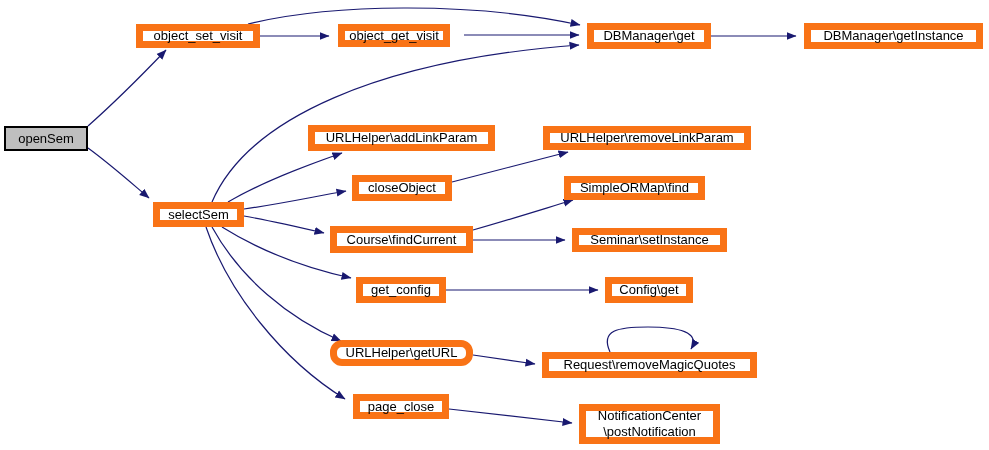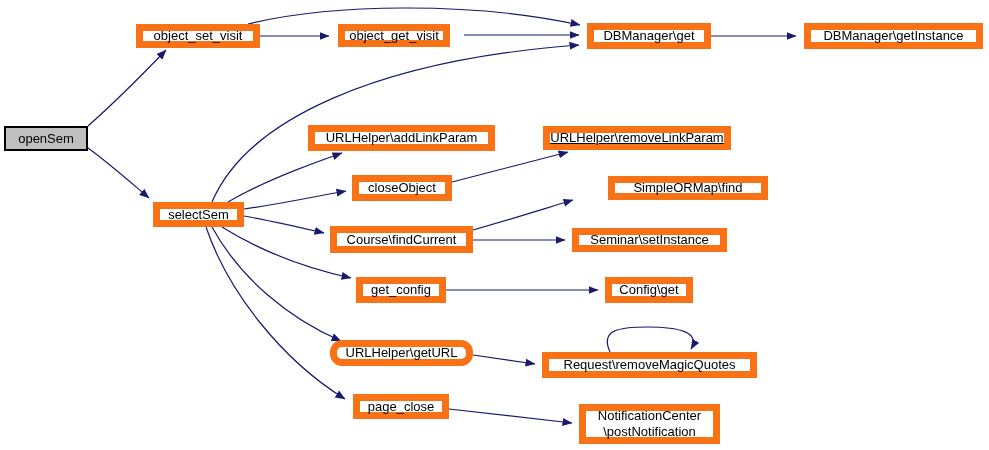--- a/index.html
+++ b/index.html
@@ -80,25 +80,25 @@
   <div class="node" style="left:338px; top:24px; width:112px; height:23px;">object_get_visit</div>
 
   <div class="node" style="left:587px; top:23px; width:124px; height:26px;">DBManager\get</div>
 
   <div class="node" style="left:804px; top:23px; width:179px; height:26px;">DBManager\getInstance</div>
 
   <div class="node" style="left:153px; top:202px; width:91px; height:25px;">selectSem</div>
 
   <div class="node" style="left:308px; top:125px; width:187px; height:26px;">URLHelper\addLinkParam</div>
 
-  <div class="node" style="left:543px; top:126px; width:188px; height:24px;text-decoration:underline;">URLHelper\removeLinkParam</div>
+  <div class="node" style="left:543px; top:126px; width:208px; height:24px;">URLHelper\removeLinkParam</div>
 
   <div class="node" style="left:352px; top:175px; width:100px; height:26px;">closeObject</div>
 
-  <div class="node" style="left:608px; top:176px; width:160px; height:24px;">SimpleORMap\find</div>
+  <div class="node" style="left:564px; top:176px; width:141px; height:24px;">SimpleORMap\find</div>
 
   <div class="node" style="left:330px; top:226px; width:143px; height:27px;">Course\findCurrent</div>
 
   <div class="node" style="left:572px; top:228px; width:155px; height:24px;">Seminar\setInstance</div>
 
   <div class="node" style="left:356px; top:277px; width:90px; height:26px;">get_config</div>
 
   <div class="node" style="left:605px; top:277px; width:88px; height:26px;">Config\get</div>
 
   <div class="node" style="left:330px; top:340px; width:143px; height:26px;border-radius:12px;">URLHelper\getURL</div>

